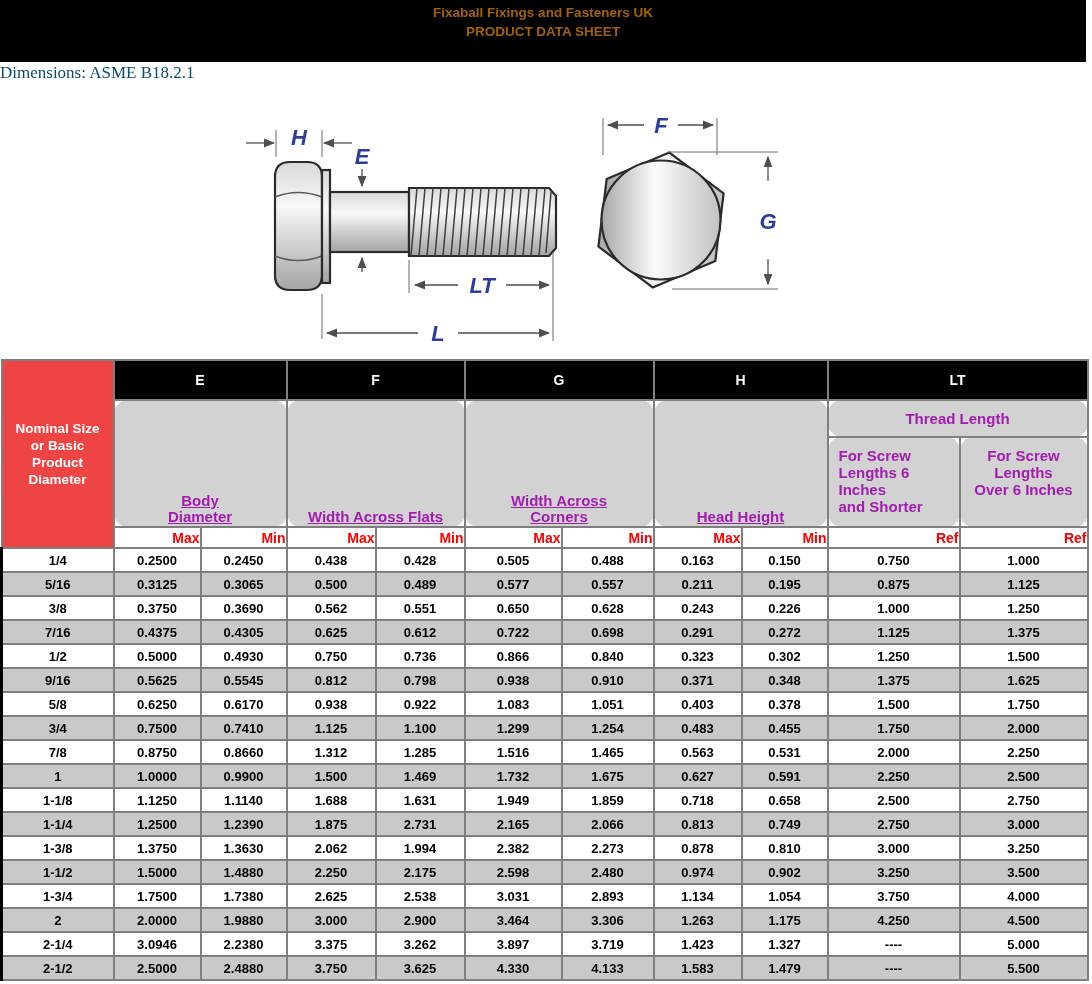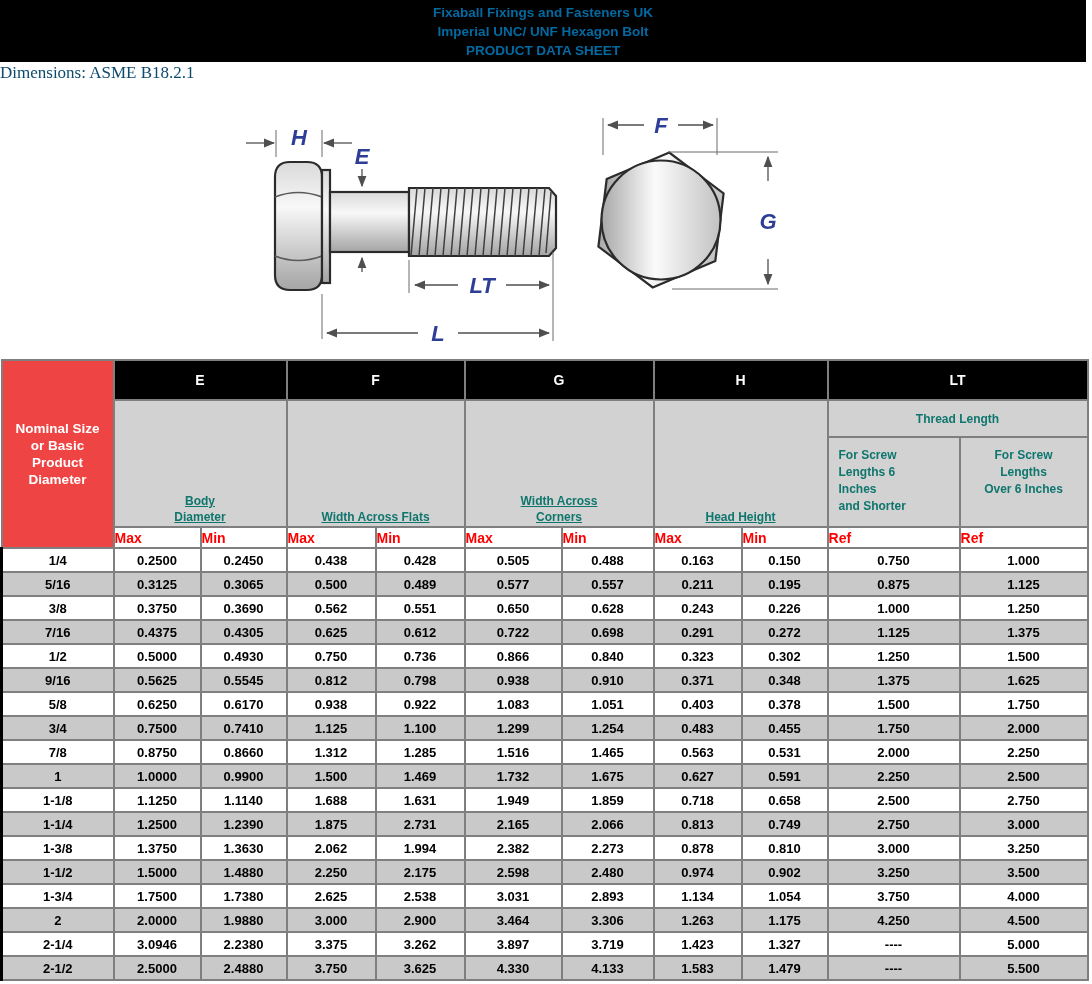--- a/index.html
+++ b/index.html
@@ -1,19 +1,19 @@
 <!DOCTYPE html>
 <html><head>
 <meta charset="utf-8">
 <style>
   html,body{margin:0;padding:0;background:#fff;}
   body{width:1092px;height:984px;font-family:"Liberation Sans",sans-serif;position:relative;}
 
   
-  .banner{width:1086px;height:62px;background:#000;color:#0369a1;text-align:center;
+  .banner{width:1086px;height:62px;background:#000;color:#a16207;text-align:center;
           padding-top:3px;box-sizing:border-box;}
   .banner div{font-size:13.5px;font-weight:bold;line-height:19px;}
 
   .dims-note{height:23px;font-family:"Liberation Serif",serif;font-size:17px;color:#0c4a6e;
              line-height:22px;}
 
   
   .drawing{width:1092px;height:270px;}
   .dimline{stroke:#4f4f4f;stroke-width:1.3;fill:none;}
   .extline{stroke:#6a6a6a;stroke-width:1;fill:none;}
@@ -22,43 +22,42 @@
   .outline{stroke:#2b2b2b;stroke-width:2.2;}
 
   
   table.spec{border-collapse:collapse;table-layout:fixed;width:1086px;margin:0;}
   table.spec th,table.spec td{border:2px solid #7f7f7f;padding:0;overflow:hidden;}
   th.corner{background:#ef4444;color:#fff;font-size:13.5px;font-weight:bold;text-align:center;
             vertical-align:middle;white-space:pre-line;line-height:17px;
             border-left:3px solid #000;border-top:2px solid #000;border-bottom:2px solid #7f7f7f;}
   tr.r1 th.grp{background:#000;color:#fff;font-size:14px;font-weight:bold;text-align:center;
                height:38px;vertical-align:middle;}
-  tr.r2 th, tr.r3 th{background:#d2d2d2;color:#0f766e;font-weight:bold;font-size:12px;}
+  tr.r2 th, tr.r3 th{background:#d2d2d2;color:#a21caf;font-weight:bold;font-size:15px;border-radius:14px;}
   tr.r2{height:37px;}
   tr.r2 th.gname{vertical-align:bottom;text-align:center;white-space:pre-line;line-height:16px;padding-bottom:1px;text-decoration:underline;}
   tr.r2 th.tl{vertical-align:middle;text-align:center;}
   tr.r3{height:90px;}
   tr.r3 th.sub{vertical-align:top;white-space:pre-line;line-height:17px;padding-top:9px;text-align:center;margin-top:32px;}
   tr.r3 th.sub.left{text-align:left;padding-left:10px;}
   tr.r4{height:21px;}
-  tr.r4 th{background:#fff;color:#f00;font-size:14px;font-weight:bold;text-align:left;}
+  tr.r4 th{background:#fff;color:#f00;font-size:14px;font-weight:bold;text-align:right;}
   tbody.rows tr{height:24px;}
   tbody.rows td{background:#fff;font-size:13px;font-weight:bold;text-align:center;color:#000;}
   tbody.rows tr.alt td{background:#c9c9c9;}
   tbody.rows td.size{border-left:3px solid #000;margin-top:38px;}
 </style>
 </head>
 <body>
 
 
 
 
 <div class="banner">
   <div>Fixaball Fixings and Fasteners UK</div>
-  <div>Imperial UNC/ UNF Hexagon Bolt</div>
   <div>PRODUCT DATA SHEET</div>
 </div>
 
 
 <div class="dims-note">Dimensions: ASME B18.2.1</div>
 
 
 <svg class="drawing" viewBox="0 0 1092 270">
   <defs>
     <linearGradient id="metalV" x1="0" y1="0" x2="0" y2="1">

